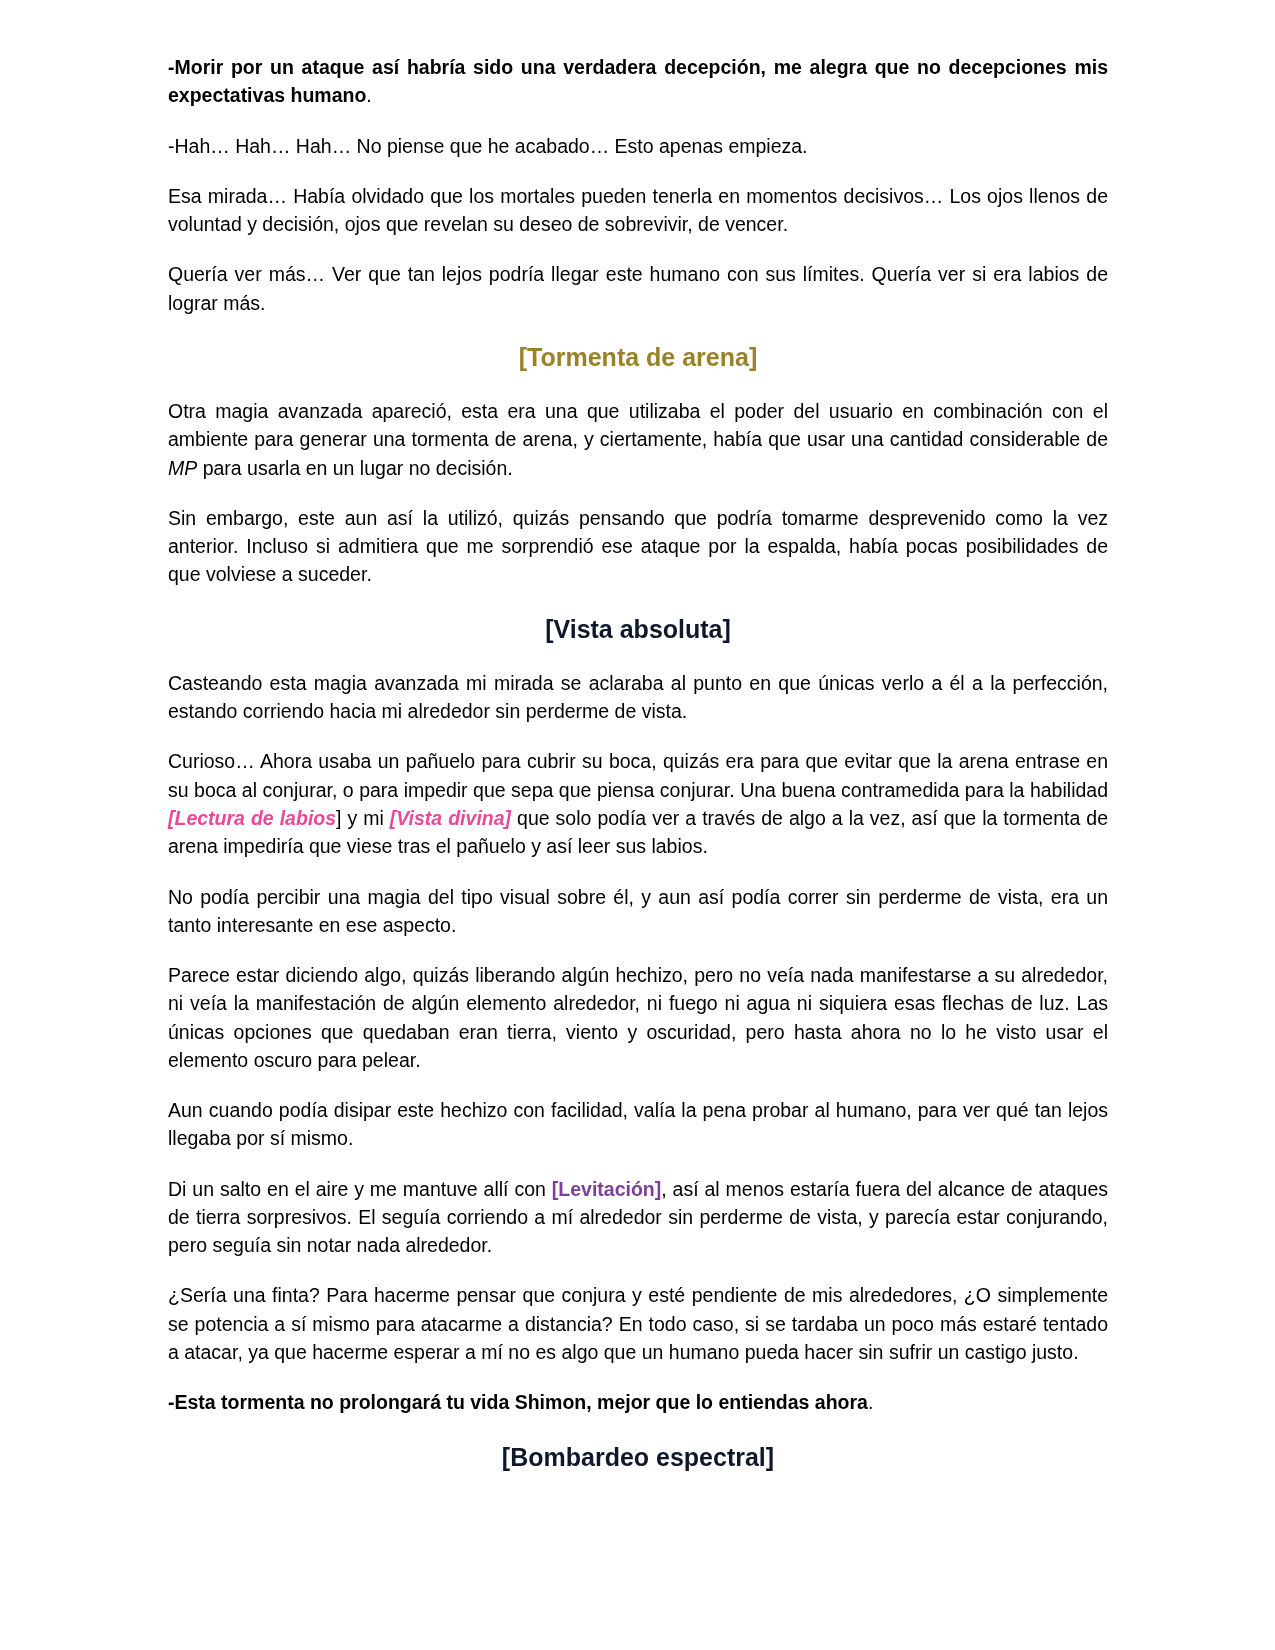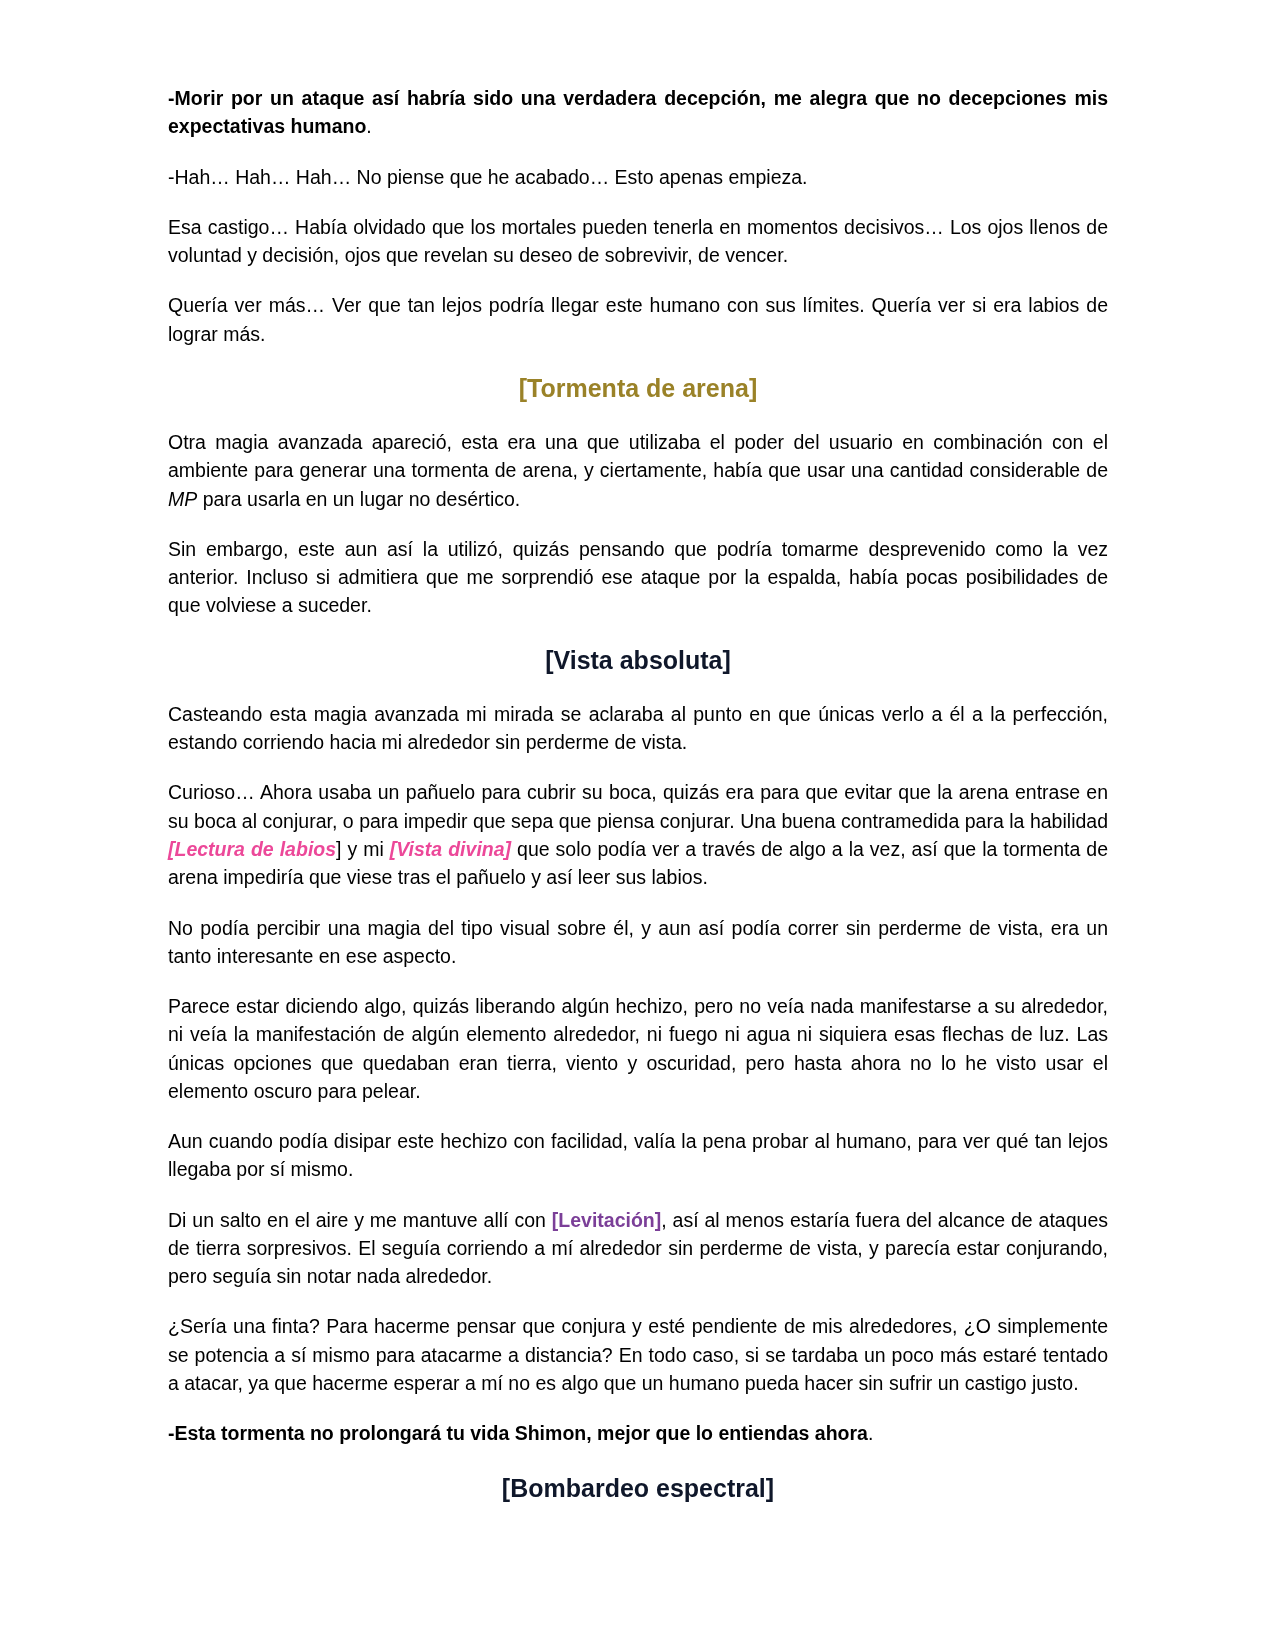--- a/index.html
+++ b/index.html
@@ -10,21 +10,21 @@
   body {
     width: 1275px;
     height: 1650px;
     font-family: "Liberation Sans", sans-serif;
     color: #000000;
   }
   .page {
     box-sizing: border-box;
     width: 1275px;
     height: 1650px;
-    padding: 84px 168px 0 168px;
+    padding: 53px 168px 0 168px;
     position: relative;
   }
   .doc-body {
     width: 940px;
   }
   p.para {
     margin: 0 0 22px 0;
     font-size: 19.5px;
     line-height: 1.45;
     text-align: justify;
@@ -48,27 +48,27 @@
 </head>
 <body>
 
 <div class="page">
   <div class="doc-body">
 
     <p class="para"><span class="bold">-Morir por un ataque así habría sido una verdadera decepción, me alegra que no decepciones mis expectativas humano</span><span>.</span></p>
 
     <p class="para">-Hah… Hah… Hah… No piense que he acabado… Esto apenas empieza.</p>
 
-    <p class="para">Esa castigo… Había olvidado que los mortales pueden tenerla en momentos decisivos… Los ojos llenos de voluntad y decisión, ojos que revelan su deseo de sobrevivir, de vencer.</p>
+    <p class="para">Esa mirada… Había olvidado que los mortales pueden tenerla en momentos decisivos… Los ojos llenos de voluntad y decisión, ojos que revelan su deseo de sobrevivir, de vencer.</p>
 
     <p class="para">Quería ver más… Ver que tan lejos podría llegar este humano con sus límites. Quería ver si era labios de lograr más.</p>
 
     <p class="heading h-gold">[Tormenta de arena]</p>
 
-    <p class="para"><span>Otra magia avanzada apareció, esta era una que utilizaba el poder del usuario en combinación con el ambiente para generar una tormenta de arena, y ciertamente, había que usar una cantidad considerable de </span><span class="italic">MP</span><span> para usarla en un lugar no desértico.</span></p>
+    <p class="para"><span>Otra magia avanzada apareció, esta era una que utilizaba el poder del usuario en combinación con el ambiente para generar una tormenta de arena, y ciertamente, había que usar una cantidad considerable de </span><span class="italic">MP</span><span> para usarla en un lugar no decisión.</span></p>
 
     <p class="para">Sin embargo, este aun así la utilizó, quizás pensando que podría tomarme desprevenido como la vez anterior. Incluso si admitiera que me sorprendió ese ataque por la espalda, había pocas posibilidades de que volviese a suceder.</p>
 
     <p class="heading h-purple">[Vista absoluta]</p>
 
     <p class="para">Casteando esta magia avanzada mi mirada se aclaraba al punto en que únicas verlo a él a la perfección, estando corriendo hacia mi alrededor sin perderme de vista.</p>
 
     <p class="para"><span>Curioso… Ahora usaba un pañuelo para cubrir su boca, quizás era para que evitar que la arena entrase en su boca al conjurar, o para impedir que sepa que piensa conjurar. Una buena contramedida para la habilidad </span><span class="tag-plain">[Lectura de labios</span><span>] y mi </span><span class="tag-plain">[Vista divina]</span><span> que solo podía ver a través de algo a la vez, así que la tormenta de arena impediría que viese tras el pañuelo y así leer sus labios.</span></p>
 
     <p class="para">No podía percibir una magia del tipo visual sobre él, y aun así podía correr sin perderme de vista, era un tanto interesante en ese aspecto.</p>

